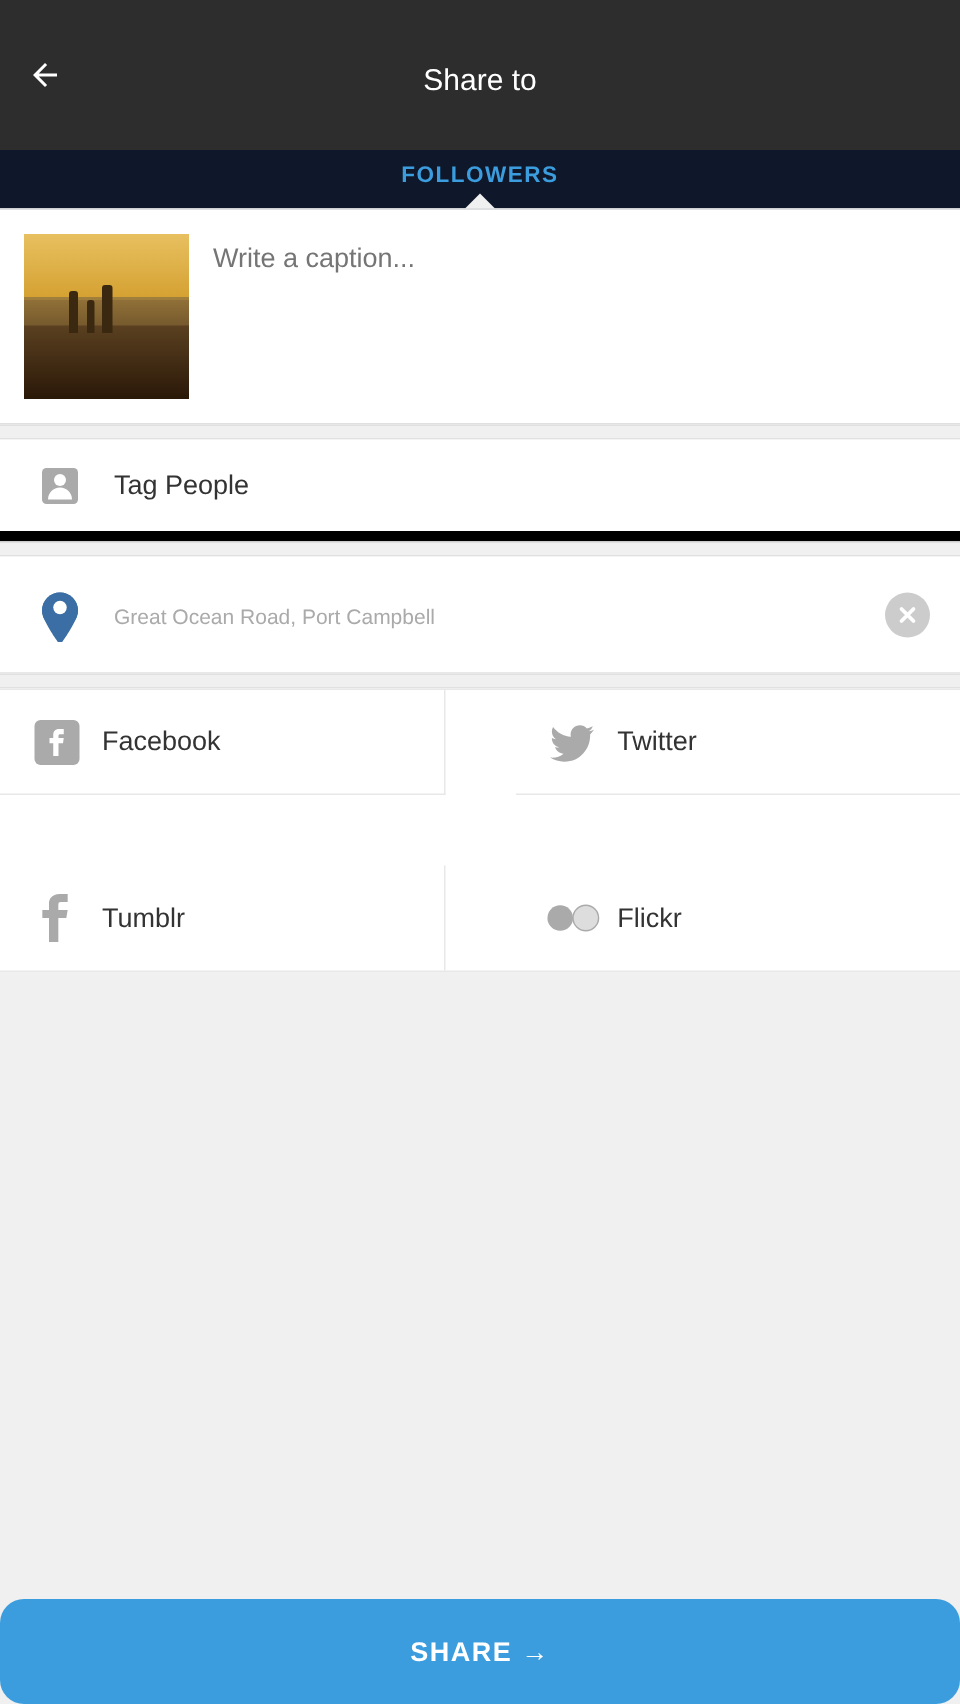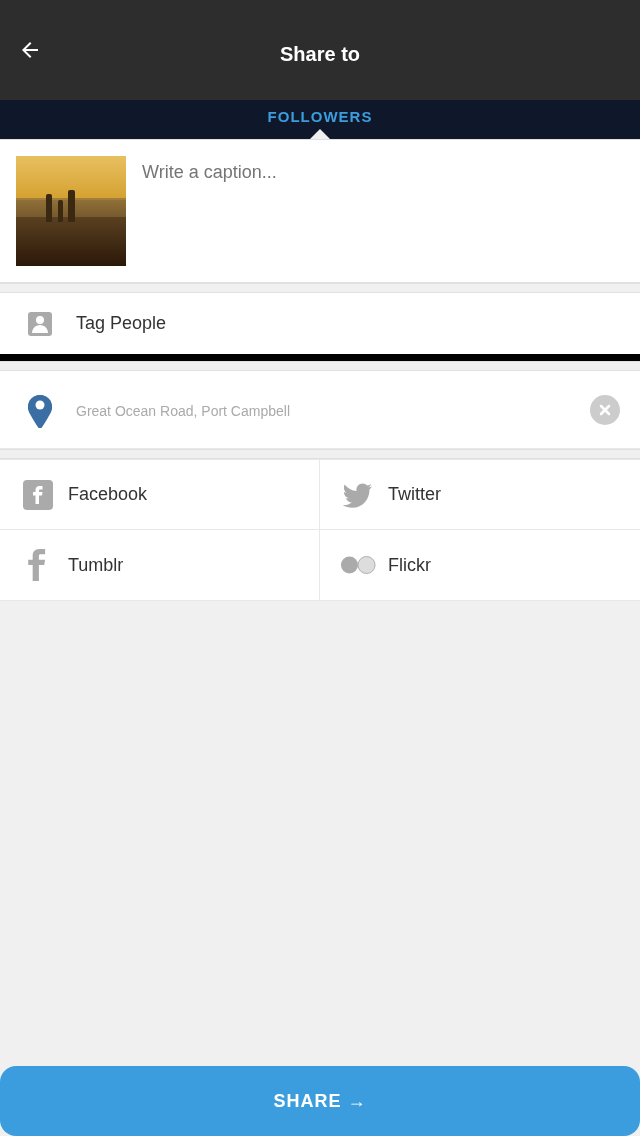--- a/index.html
+++ b/index.html
@@ -19,21 +19,21 @@
       height: 100px;
       display: flex;
       flex-direction: column;
       align-items: center;
       justify-content: center;
       position: relative;
     }
     .header-title {
       color: #fff;
       font-size: 20px;
-      font-weight: bold;
+      font-weight: normal;
       margin-top: 8px;
     }
     .back-button {
       position: absolute;
       left: 18px;
       top: 50%;
       transform: translateY(-50%);
       color: #fff;
       font-size: 26px;
       cursor: pointer;
@@ -179,20 +179,21 @@
       flex-shrink: 0;
     }
 
     
     .social-grid {
       background: #fff;
       border-top: 1px solid #e8e8e8;
       border-bottom: 1px solid #e8e8e8;
       display: grid;
       grid-template-columns: 1fr 1fr;
+      gap: 47px;
     }
     .social-cell {
       display: flex;
       align-items: center;
       padding: 18px 20px;
       cursor: pointer;
       border-bottom: 1px solid #e8e8e8;
       border-right: 1px solid #e8e8e8;
       height: 70px;
     }

